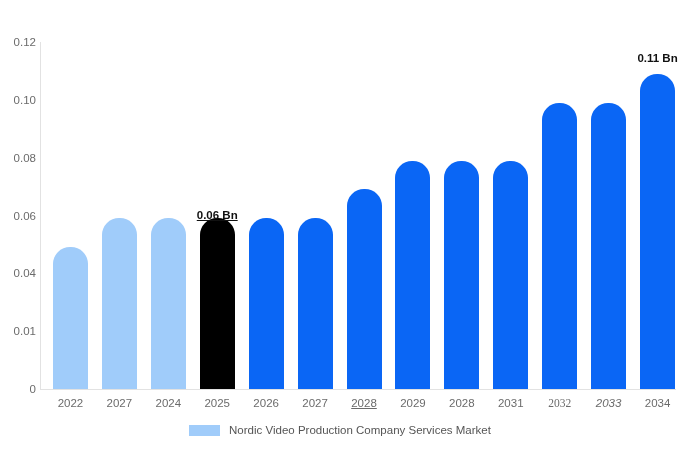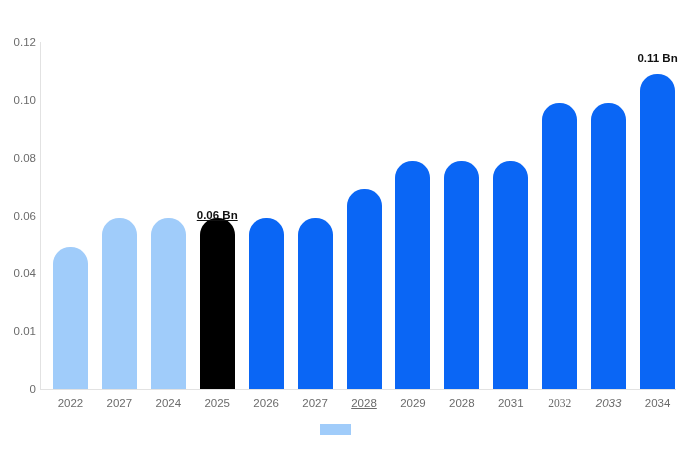--- a/index.html
+++ b/index.html
@@ -199,18 +199,19 @@
       <div class="x-tick-label" style="left: 431.846px;">2028</div>
       <div class="x-tick-label" style="left: 480.769px;">2031</div>
       <div class="x-tick-label" style="left: 529.692px; font-family: Liberation Serif, serif;">2032</div>
       <div class="x-tick-label" style="left: 578.615px; font-style: italic;">2033</div>
       <div class="x-tick-label" style="left: 627.538px;">2034</div>
     </div>
 
   <div id="legend">
       <div class="legend-item">
         <span class="legend-swatch" style="background: rgb(160, 204, 250);"></span>
+        <span class="legend-label">Nordic Video Production Company Services Market</span>
       </div>
     </div>
 
 <div class="data-label" style="left: 172.231px; top: 209px; text-decoration: underline;">0.06 Bn</div>
     <div class="data-label" style="left: 612.538px; top: 51.8083px;">0.11 Bn</div>
   </div>
 
 </body></html>

